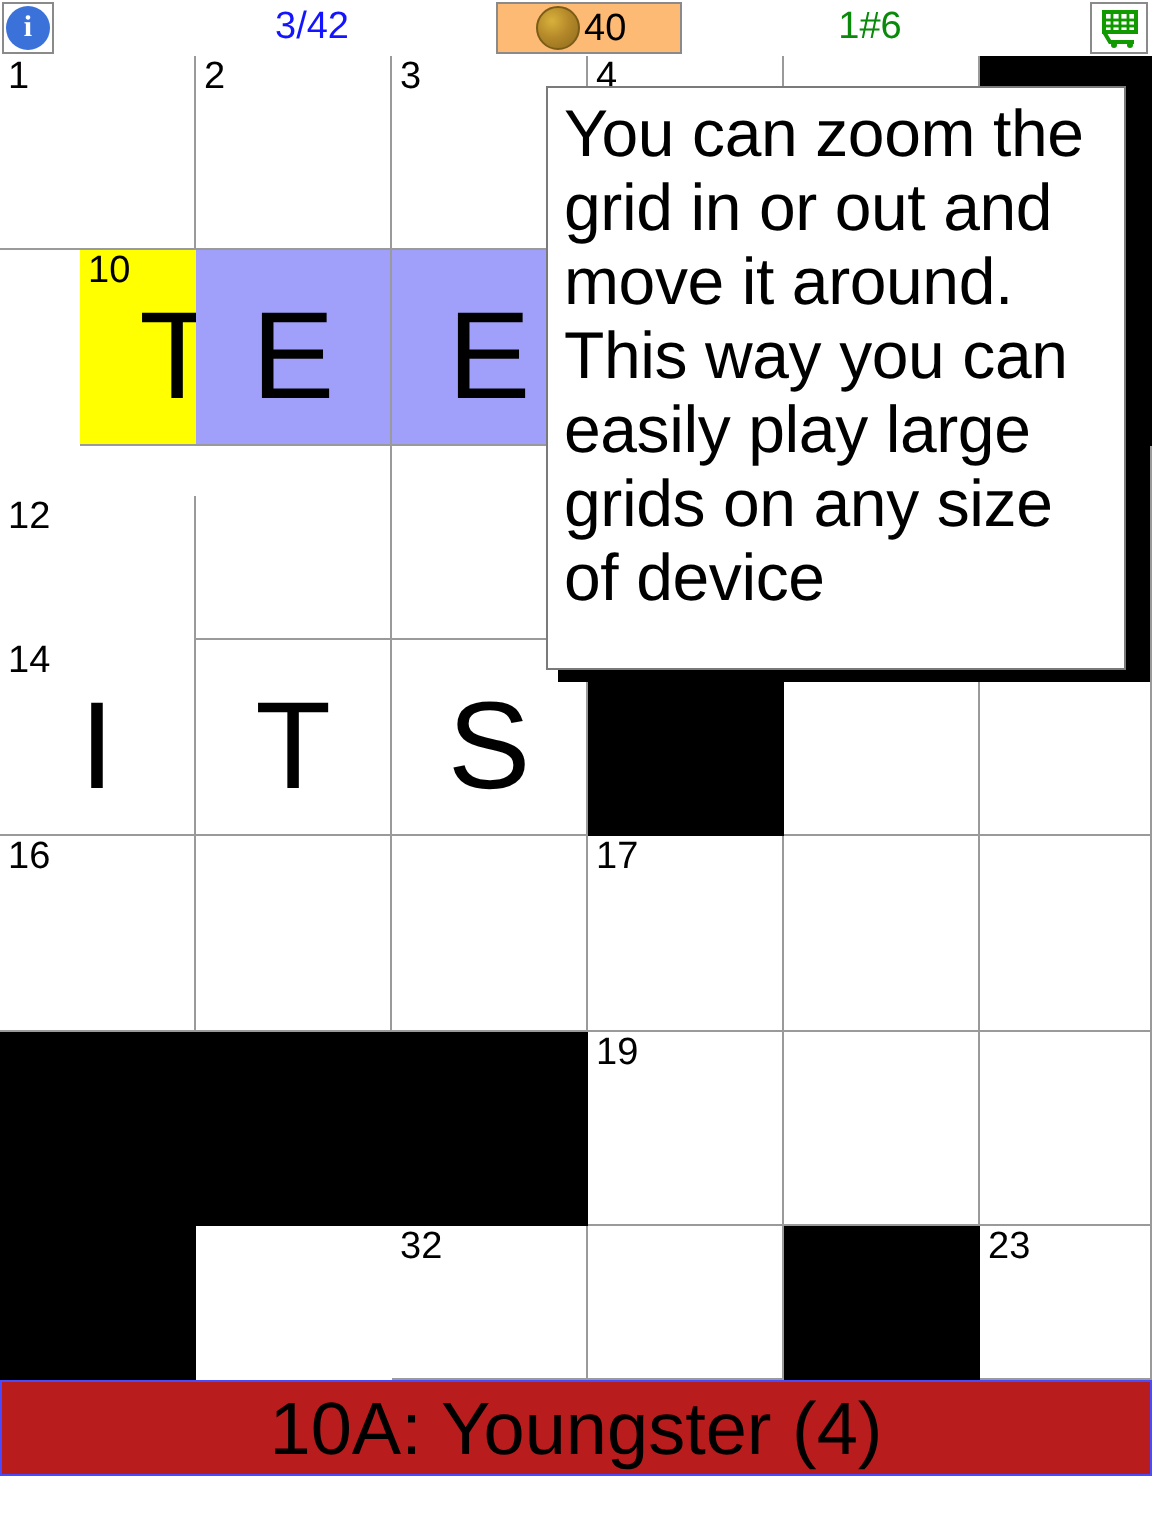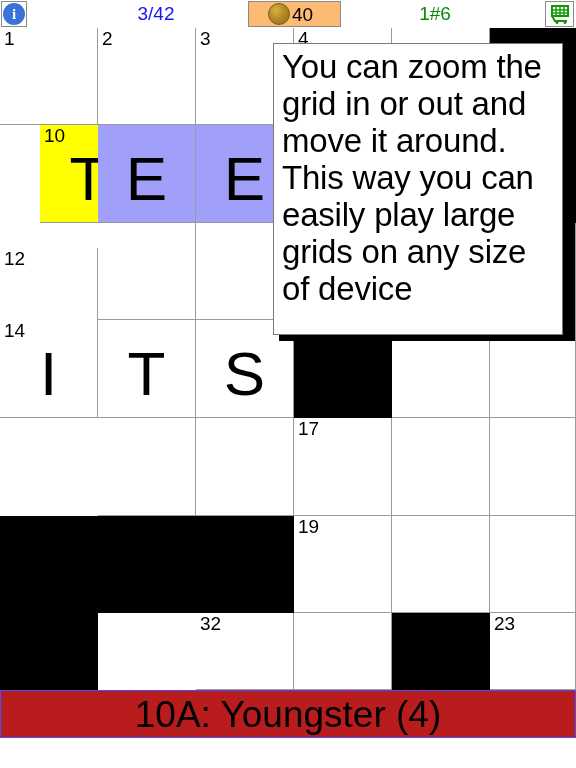--- a/index.html
+++ b/index.html
@@ -206,20 +206,23 @@
         <div class="letter">T</div>
       </div>
       <div class="cell" style="left: 196px; top: 292px; width: 98px; height: 98px;">
         <div class="letter">S</div>
       </div>
       <div class="cell black" style="left: 294px; top: 292px; width: 98px; height: 98px;"></div>
       <div class="cell" style="left: 392px; top: 292px; width: 98px; height: 98px;">
         <div class="num">15</div>
       </div>
       <div class="cell" style="left: 490px; top: 292px; width: 86px; height: 98px;"></div>
+      <div class="cell" style="left: 0px; top: 390px; width: 98px; height: 98px;">
+        <div class="num">16</div>
+      </div>
       <div class="cell" style="left: 98px; top: 390px; width: 98px; height: 98px;"></div>
       <div class="cell" style="left: 196px; top: 390px; width: 98px; height: 98px;"></div>
       <div class="cell" style="left: 294px; top: 390px; width: 98px; height: 98px;">
         <div class="num">17</div>
       </div>
       <div class="cell" style="left: 392px; top: 390px; width: 98px; height: 98px;"></div>
       <div class="cell" style="left: 490px; top: 390px; width: 86px; height: 98px;"></div>
       <div class="cell black" style="left: 0px; top: 488px; width: 98px; height: 97px;"></div>
       <div class="cell black" style="left: 98px; top: 488px; width: 98px; height: 97px;"></div>
       <div class="cell black" style="left: 196px; top: 488px; width: 98px; height: 97px;"></div>

